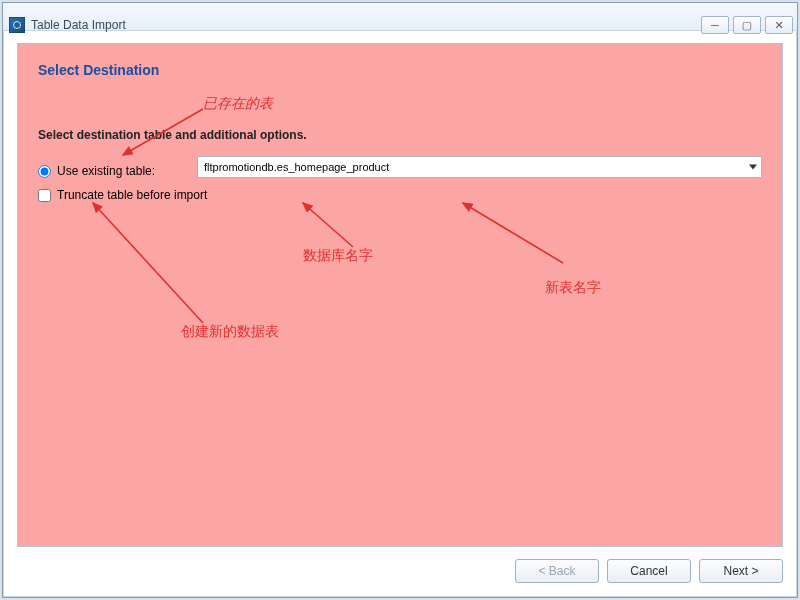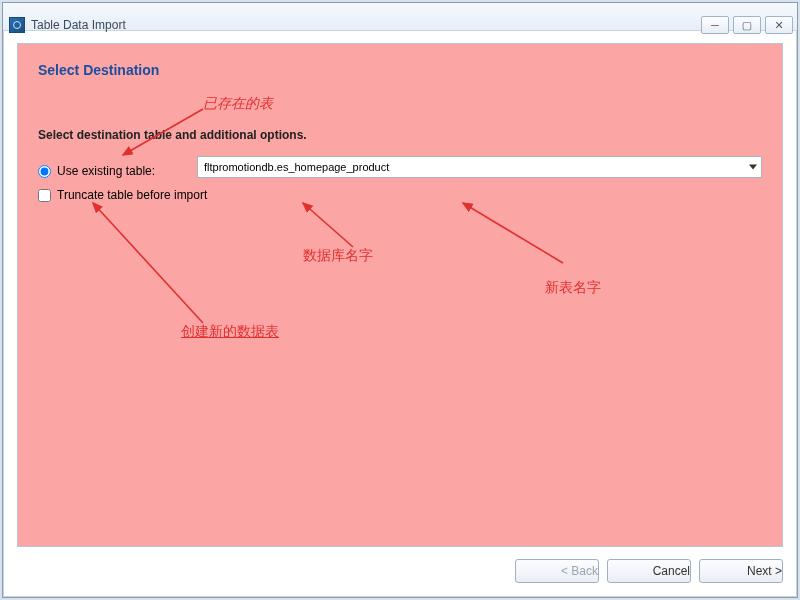--- a/index.html
+++ b/index.html
@@ -105,21 +105,21 @@
   }
   .footer {
     position:absolute; left:14px; right:14px; bottom:14px;
     display:flex; justify-content:flex-end; gap:8px;
   }
   .btn {
     min-width:84px; height:24px;
     border:1px solid #9fb0c2;
     background: linear-gradient(#fdfdfe,#e9eef5);
     border-radius:3px;
-    display:flex; align-items:center; justify-content:flex-end;
+    display:flex; align-items:center; justify-content:center;
     color:#333; font-size:12px;
   }
   .btn.disabled { color:#9aa6b2; }
   
   .anno-label{
     position:absolute; color:#e03030; font-size:14px; font-family:"Microsoft YaHei","SimSun",sans-serif;
     white-space:nowrap;
   }
   svg.anno{
     position:absolute; left:0; top:0; width:796px; height:596px; pointer-events:none;
@@ -161,21 +161,21 @@
       <label style="width:auto;">
         <input type="checkbox" style="">
         <span>Truncate table before import</span>
       </label>
     </div>
   </div>
 
   <div class="anno-label" style="left:200px; top:92px;font-style:italic;">已存在的表</div>
   <div class="anno-label" style="left:300px; top:244px;">数据库名字</div>
   <div class="anno-label" style="left:542px; top:276px;">新表名字</div>
-  <div class="anno-label" style="left:178px; top:320px;text-decoration:underline;">创建新的数据表</div>
+  <div class="anno-label" style="left:178px; top:320px;">创建新的数据表</div>
 
   <svg class="anno">
     <defs>
       <marker id="arrowhead" markerWidth="8" markerHeight="8" refX="6" refY="3" orient="auto">
         <path d="M0,0 L7,3 L0,6 Z" fill="#e03030"></path>
       </marker>
     </defs>
 
     <line x1="200" y1="106" x2="120" y2="152" stroke="#e03030" stroke-width="1.6" marker-end="url(#arrowhead)"></line>
 

